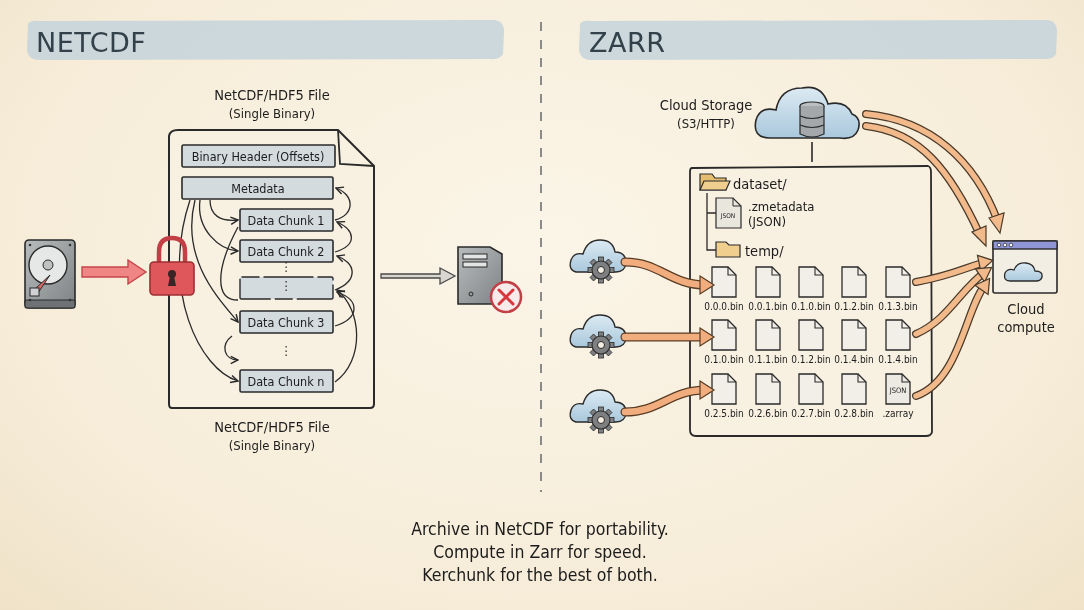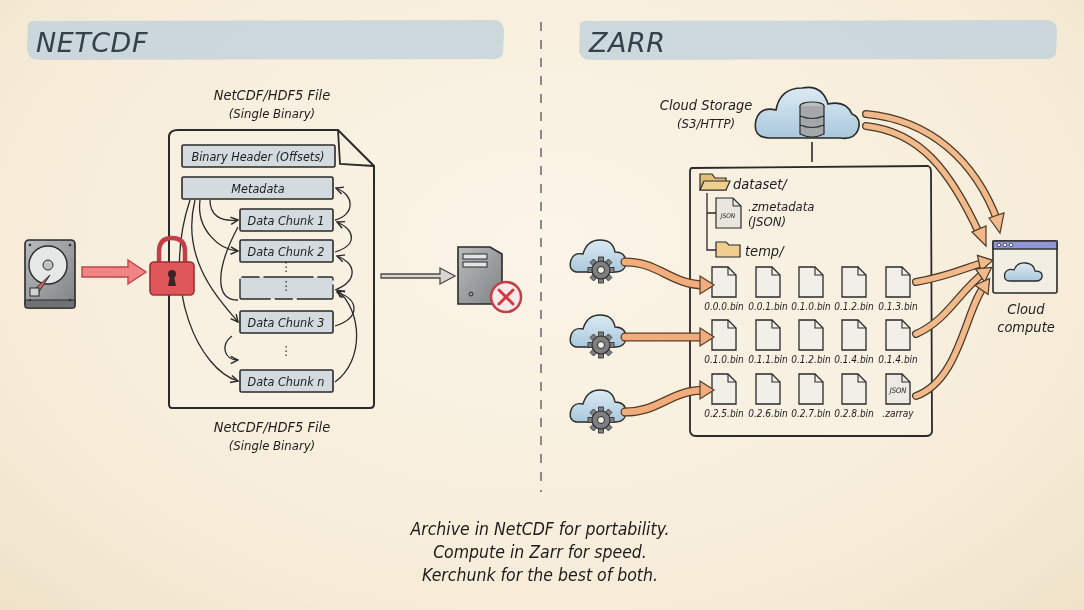--- a/index.html
+++ b/index.html
@@ -1,17 +1,17 @@
 <!DOCTYPE html>
 <html><head>
 <meta charset="utf-8">
 <style>
   html,body{margin:0;padding:0;}
   body{width:1084px;height:610px;overflow:hidden;background:#f7efde;font-family:"DejaVu Sans",sans-serif;color:#1f1f1f;}
-  #stage{position:relative;width:1084px;height:610px;background:radial-gradient(ellipse at 50% 40%,#fbf5e8 0%,#f6ecd8 70%,#efe2c8 100%);font-style:italic;}
+  #stage{position:relative;width:1084px;height:610px;background:radial-gradient(ellipse at 50% 40%,#fbf5e8 0%,#f6ecd8 70%,#efe2c8 100%);}
   svg#art{position:absolute;left:0;top:0;}
   .t{font-family:"DejaVu Sans Condensed","DejaVu Sans",sans-serif;fill:#1c1c1c;}
   .hdr{font-family:"DejaVu Sans",sans-serif;font-size:27px;fill:#33414a;letter-spacing:0.5px;}
   .lbl{font-size:13px;}
   .lbl-b{font-size:14.5px;}
   .chunk{font-size:12.5px;}
   .fn{font-size:10px;}
   .foot{font-size:17.5px;}
 </style>
 </head>

